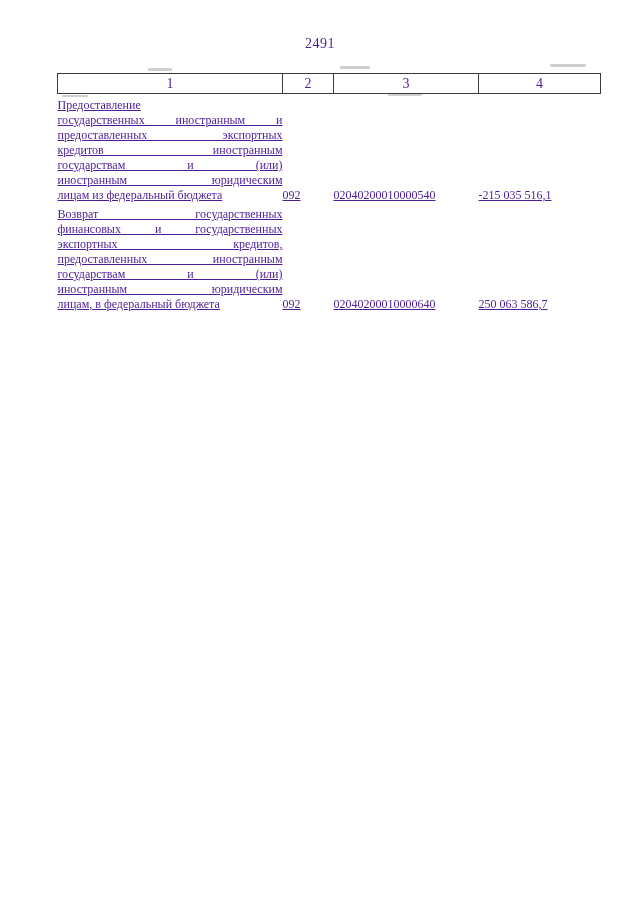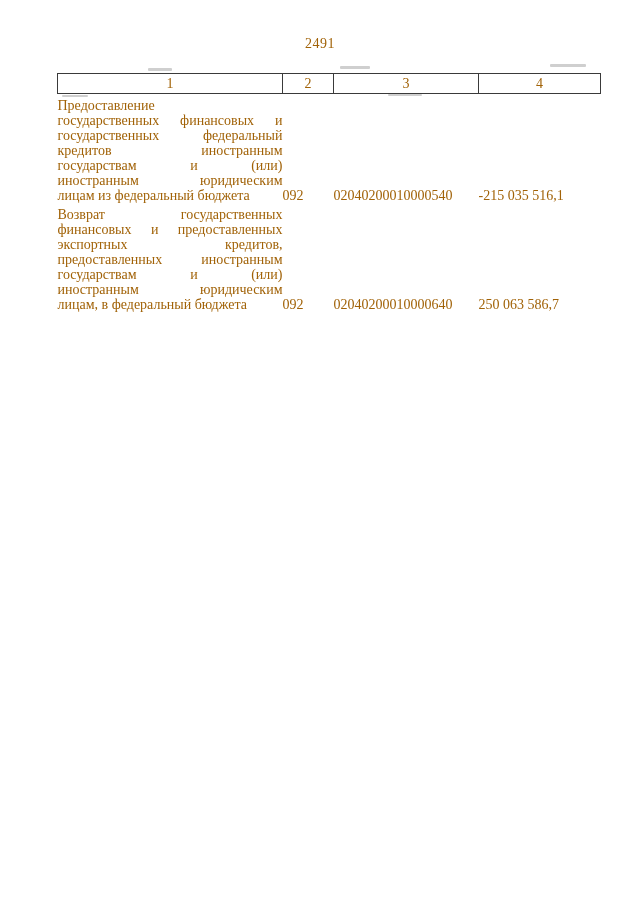--- a/index.html
+++ b/index.html
@@ -6,21 +6,21 @@
     margin: 0;
     padding: 0;
     background: #ffffff;
   }
   .page {
     position: relative;
     width: 640px;
     height: 905px;
     background: #ffffff;
     font-family: "Liberation Serif", "DejaVu Serif", serif;
-    color: #a16207;
+    color: #4c1d95;
     overflow: hidden;
   }
   .page-number {
     position: absolute;
     top: 36px;
     left: 0;
     width: 640px;
     text-align: center;
     font-size: 14px;
     letter-spacing: 0.5px;
@@ -41,22 +41,23 @@
     text-align: center;
     vertical-align: middle;
     height: 19px;
     padding: 0;
     line-height: 19px;
   }
   table.budget-table tbody td {
     border: none;
     padding: 0;
     vertical-align: bottom;
-    font-size: 14px;
+    font-size: 12px;
     line-height: 15px;
+    text-decoration: underline;
   }
   tr.body-row td { padding-bottom: 15px; }
   tr.body-row td.name-cell {
     padding-top: 4px;
     vertical-align: bottom;
   }
   .jline {
     text-align: justify;
     text-align-last: justify;
     white-space: normal;
@@ -100,35 +101,35 @@
         <th>1</th>
         <th>2</th>
         <th>3</th>
         <th>4</th>
       </tr>
     </thead>
     <tbody>
       <tr class="body-row">
         <td class="name-cell">
             <div class="jline">Предоставление</div>
-            <div class="jline">государственных финансовых и</div>
-            <div class="jline">государственных федеральный</div>
+            <div class="jline">государственных иностранным и</div>
+            <div class="jline">предоставленных экспортных</div>
             <div class="jline">кредитов иностранным</div>
             <div class="jline">государствам и (или)</div>
             <div class="jline">иностранным юридическим</div>
             <div class="jline jline-last">лицам из федеральный бюджета</div>
           </td>
         <td class="code-cell">092</td>
         <td class="class-cell">02040200010000540</td>
         <td class="amount-cell">-215 035 516,1</td>
       </tr>
       <tr class="body-row">
         <td class="name-cell">
             <div class="jline">Возврат государственных</div>
-            <div class="jline">финансовых и предоставленных</div>
+            <div class="jline">финансовых и государственных</div>
             <div class="jline">экспортных кредитов,</div>
             <div class="jline">предоставленных иностранным</div>
             <div class="jline">государствам и (или)</div>
             <div class="jline">иностранным юридическим</div>
             <div class="jline jline-last">лицам, в федеральный бюджета</div>
           </td>
         <td class="code-cell">092</td>
         <td class="class-cell">02040200010000640</td>
         <td class="amount-cell">250 063 586,7</td>
       </tr>

